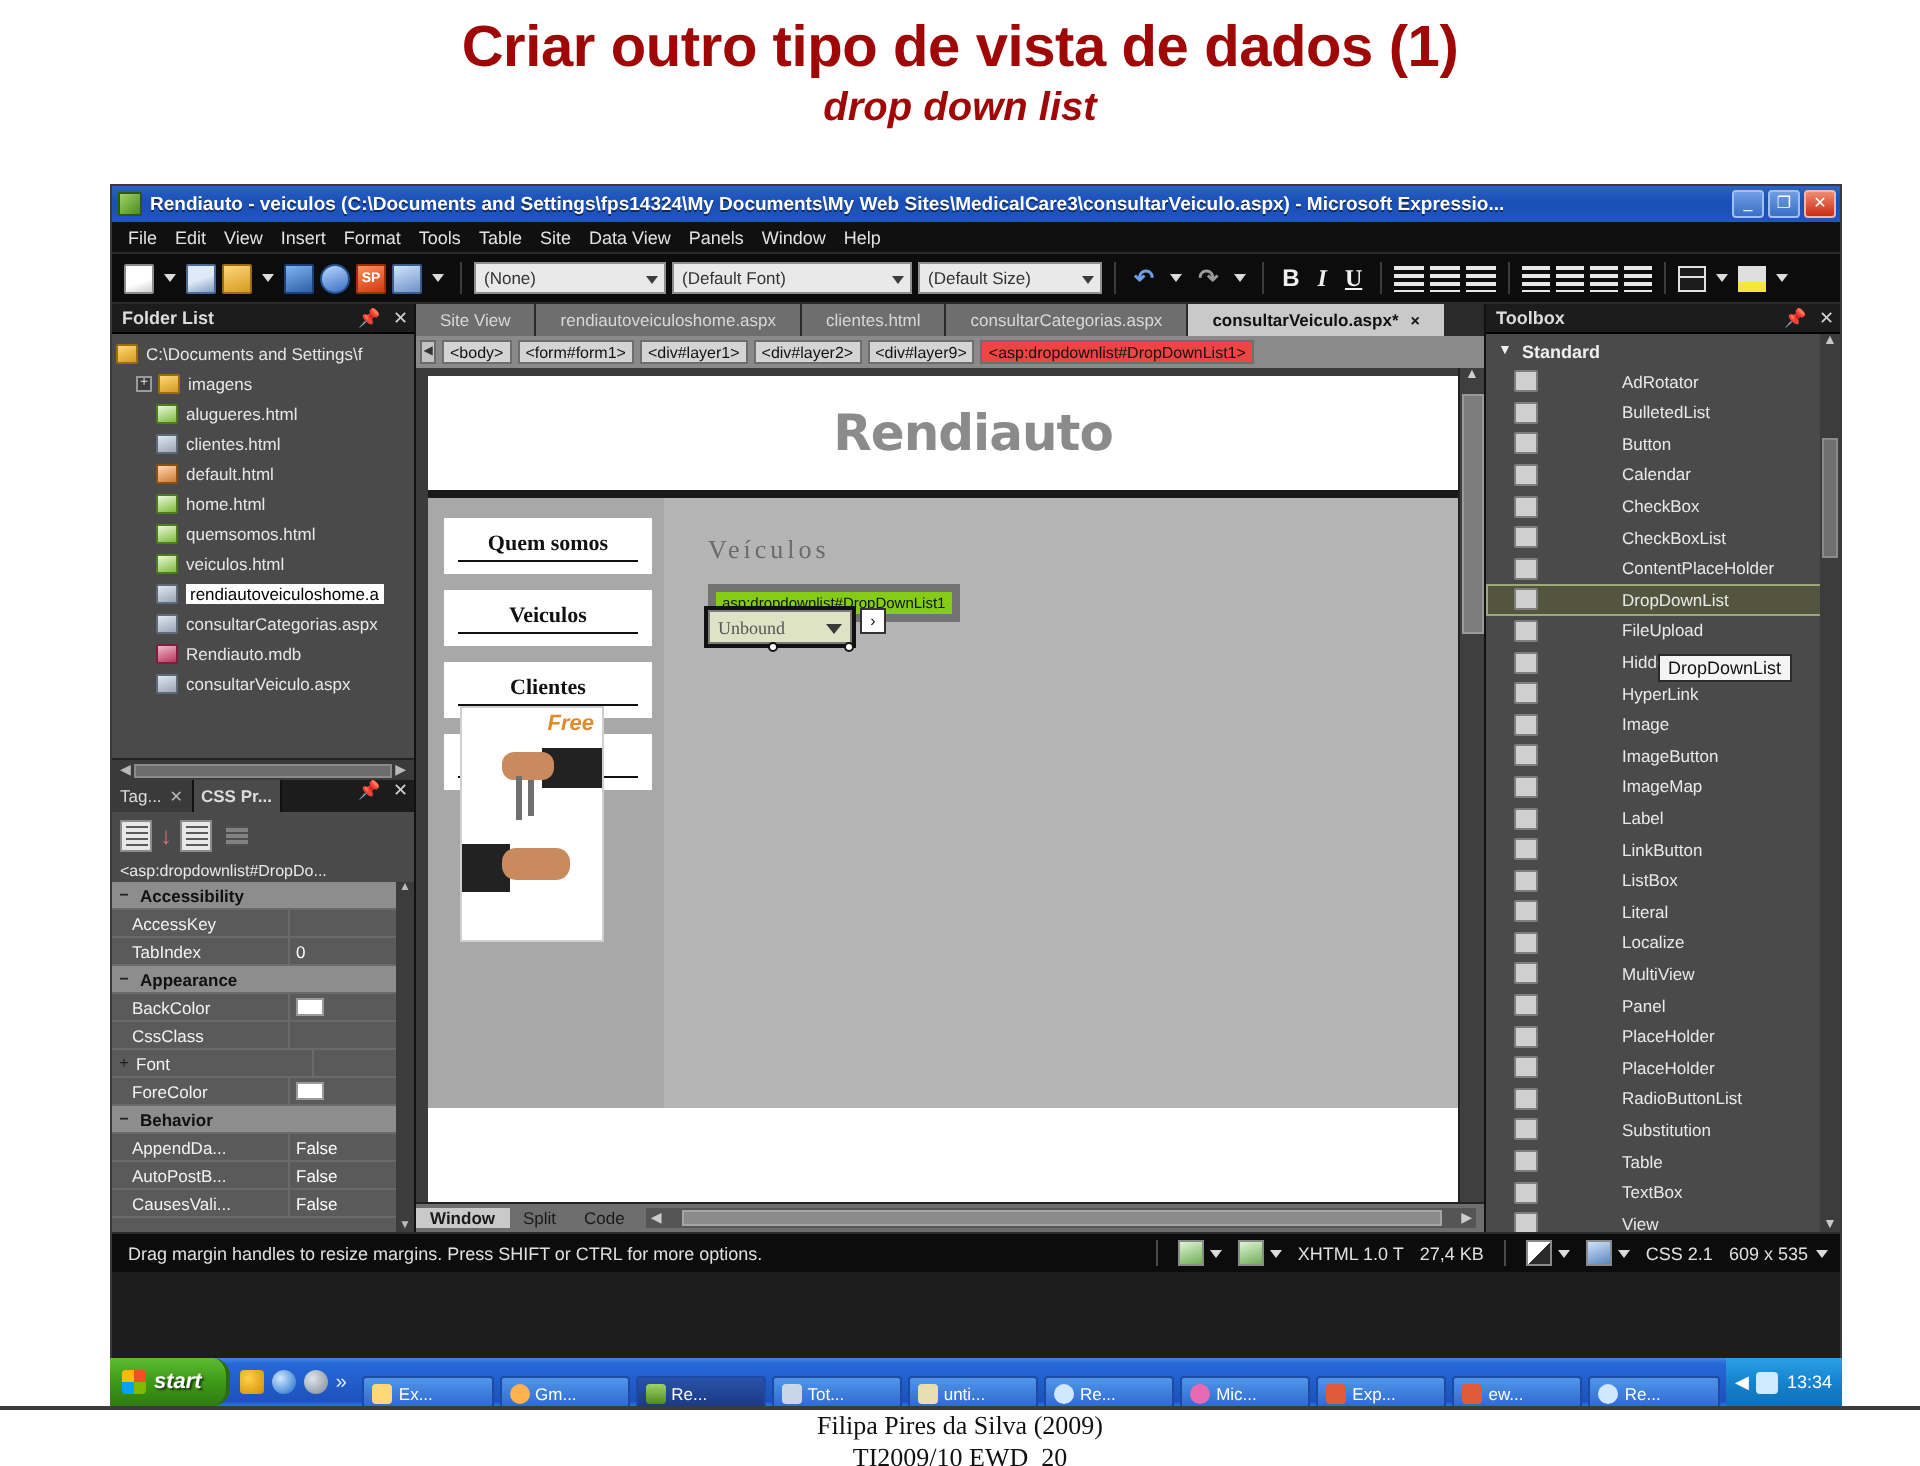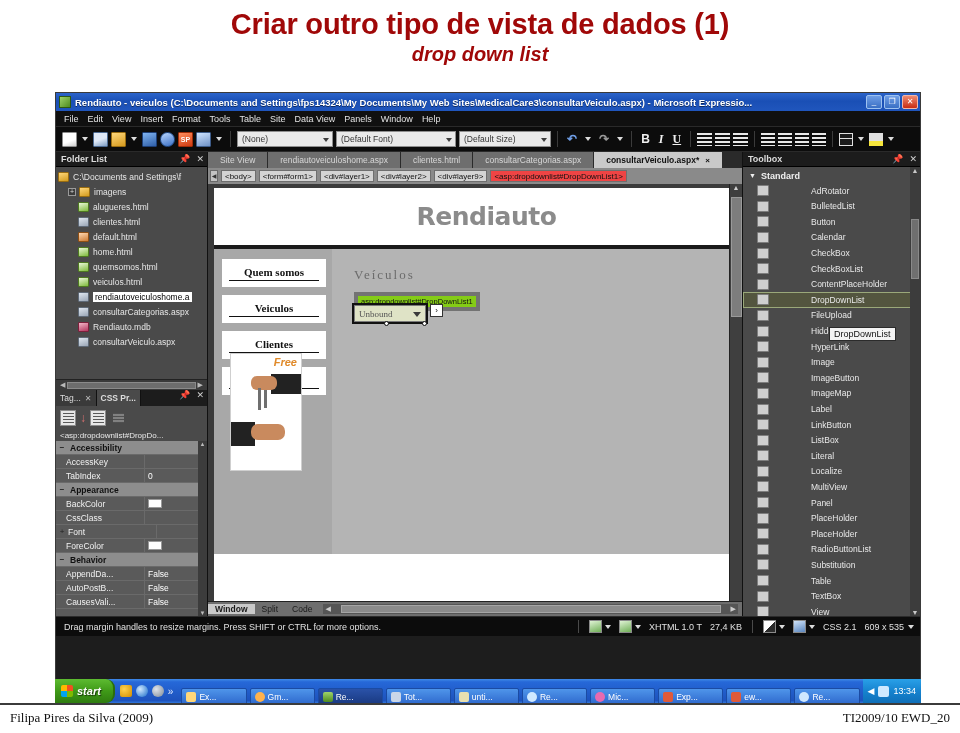--- a/index.html
+++ b/index.html
@@ -314,21 +314,21 @@
           background: linear-gradient(180deg,#29a0e8 0%,#1683cf 50%,#0f6fb8 100%);
           color: #fff; font-size: 9px; }
   .tray .chev { font-size: 9px; }
   .tray .tico { width: 11px; height: 11px; border-radius: 2px; background: #cfe9ff; }
 
   
   .footer {
     position: absolute; left: 0; top: 703px; width: 960px; height: 28px;
     border-top: 2px solid #3b3b3b; background: #fff;
     display: flex; align-items: center; justify-content: space-between;
-    padding: 0 10px; font-family: "Liberation Serif", serif; font-size: 13px; color: #111;
+    padding: 0 10px; font-family: "Liberation Serif", serif; font-size: 13px; color: #111; flex-direction: column;
   }
 </style>
 </head>
 <body>
 
 <div class="slide-title">Criar outro tipo de vista de dados (1)</div>
 <div class="slide-subtitle">drop down list</div>
 
 <div class="shot">
 

